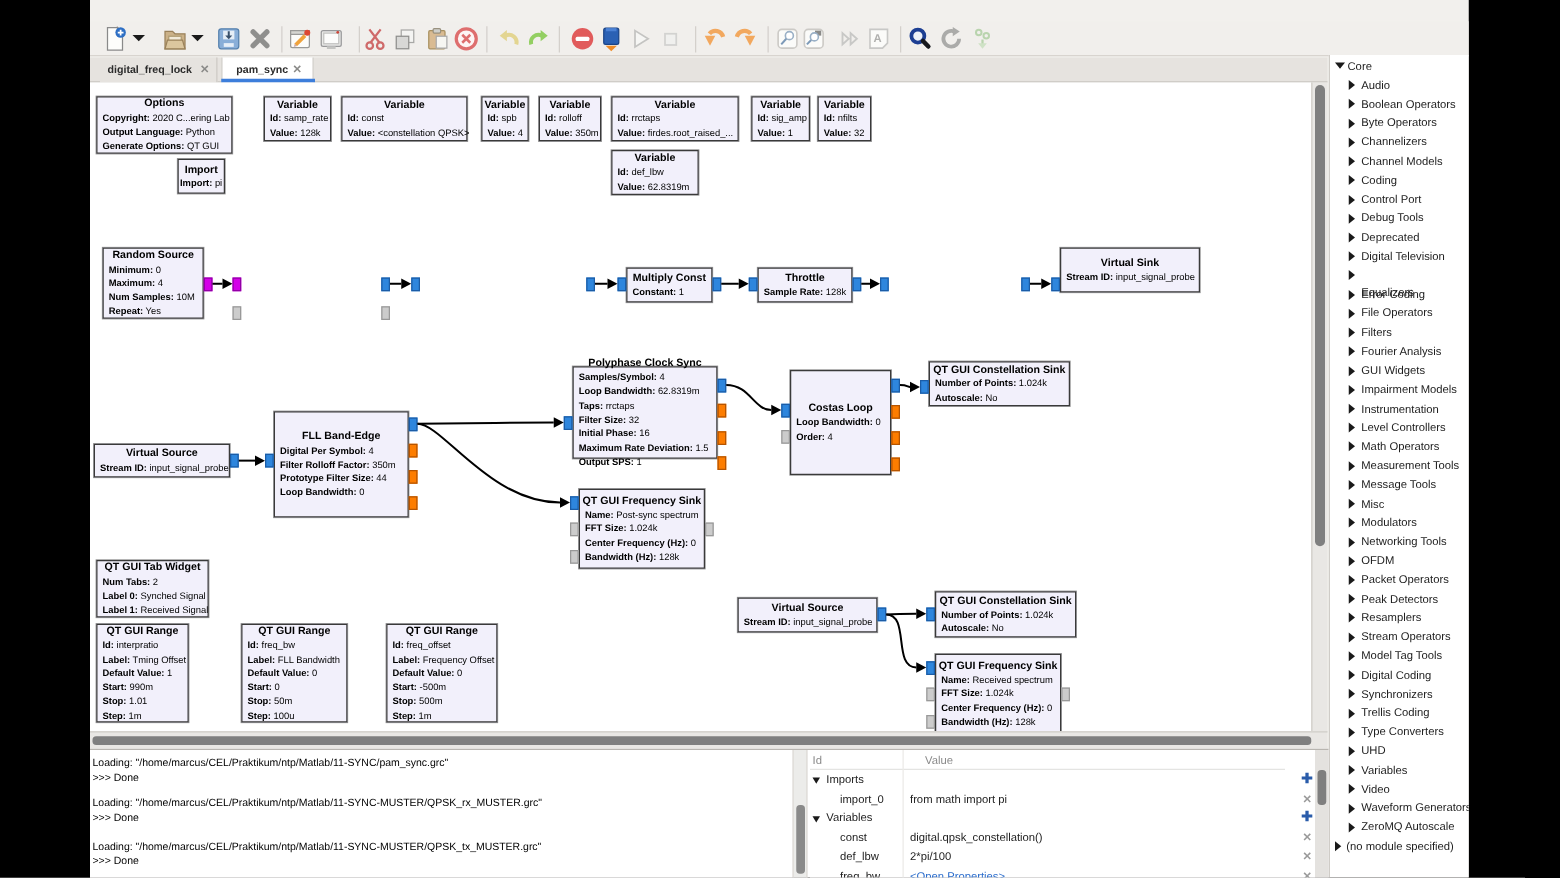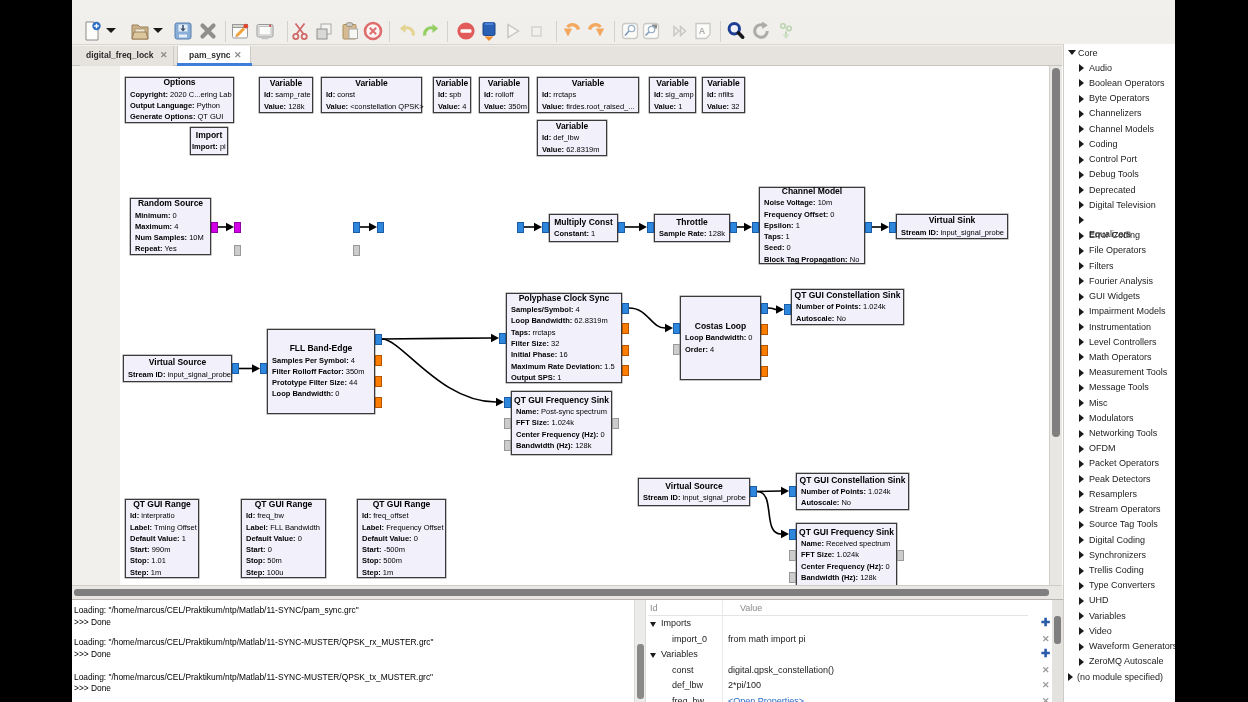--- a/index.html
+++ b/index.html
@@ -3,21 +3,21 @@
 html,body{margin:0;padding:0;background:#000;width:1248px;height:702px;overflow:hidden;}
 *{box-sizing:border-box;}
 #app{position:absolute;left:72px;top:0;width:1103px;height:702px;background:#f2f0ed;font-family:"Liberation Sans",sans-serif;overflow:hidden;}
 #menubar{position:absolute;left:0;top:0;width:1103px;height:16px;background:#f7f6f4;border-bottom:1px solid #e2dfda;}
 .mi{position:absolute;top:1px;font-size:10px;color:#3a3a3a;}
 #toolbar{position:absolute;left:0;top:17px;width:1103px;height:28px;background:#f1efec;border-bottom:1px solid #d8d4cf;}
 .tsep{position:absolute;top:4px;height:21px;width:1px;background:#d4d0cb;}
 .ticon{position:absolute;top:3px;width:22px;height:22px;}
 #tabbar{position:absolute;left:0;top:46px;width:990px;height:20px;background:#e6e3df;border-bottom:1px solid #c9c6c1;}
 .tab{position:absolute;top:0;height:20px;font-size:8.5px;font-weight:bold;color:#2b2b2b;}
-#canvas{position:absolute;left:0;top:66px;width:977px;height:519px;background:#fff;overflow:hidden;margin-left:48px;}
+#canvas{position:absolute;left:0;top:66px;width:977px;height:519px;background:#fff;overflow:hidden;}
 .blk{position:absolute;background:#f2f0fb;border:1.5px solid #3a3a3a;display:flex;flex-direction:column;justify-content:center;color:#000;box-shadow:0 0 0 .5px #888;}
 .bt{font-size:8.5px;font-weight:bold;text-align:center;line-height:11.3px;white-space:nowrap;}
 .bp{font-size:7.5px;line-height:11.3px;padding:0 4px;white-space:nowrap;}
 .port{position:absolute;width:7px;}
 #vsb{position:absolute;left:977px;top:66px;width:13px;height:519px;background:#e9e7e4;border-left:1px solid #d0cdc8;}
 #vsb .h{position:absolute;left:2px;top:2px;width:8px;height:369px;background:#7f7f7f;border-radius:4px;}
 #hsb{position:absolute;left:0;top:585px;width:990px;height:14px;background:#e9e7e4;border-top:1px solid #d0cdc8;}
 #hsb .h{position:absolute;left:2px;top:3px;width:975px;height:7px;background:#7f7f7f;border-radius:3px;}
 #treepanel{position:absolute;left:991px;top:44px;width:112px;height:658px;background:#fff;border-left:1px solid #cfccc7;}
 .trow{position:absolute;left:0;width:112px;height:15.2px;font-size:9px;color:#1c1c1c;white-space:nowrap;}
@@ -235,45 +235,36 @@
         <div class="bp" style="padding:0 4px"><b>Repeat:</b> Yes</div>
       </div>
       <div class="blk" style="left:429px;top:148px;width:69px;height:28px">
         <div class="bt">Multiply Const</div>
         <div class="bp" style="padding:0 4px"><b>Constant:</b> 1</div>
       </div>
       <div class="blk" style="left:534px;top:148px;width:76px;height:28px">
         <div class="bt">Throttle</div>
         <div class="bp" style="padding:0 4px"><b>Sample Rate:</b> 128k</div>
       </div>
-      <div class="blk" style="left:639px;top:121px;width:106px;height:77px">
-        <div class="bt">Channel Model</div>
-        <div class="bp" style="padding:0 4px"><b>Noise Voltage:</b> 10m</div>
-        <div class="bp" style="padding:0 4px"><b>Frequency Offset:</b> 0</div>
-        <div class="bp" style="padding:0 4px"><b>Epsilon:</b> 1</div>
-        <div class="bp" style="padding:0 4px"><b>Taps:</b> 1</div>
-        <div class="bp" style="padding:0 4px"><b>Seed:</b> 0</div>
-        <div class="bp" style="padding:0 4px"><b>Block Tag Propagation:</b> No</div>
-      </div>
-      <div class="blk" style="left:776px;top:148px;width:112px;height:25px">
+      <div class="blk" style="left:776px;top:132px;width:112px;height:36px">
         <div class="bt">Virtual Sink</div>
         <div class="bp" style="padding:0 4px"><b>Stream ID:</b> input_signal_probe</div>
       </div>
       <div class="blk" style="left:3px;top:289px;width:109px;height:27px">
         <div class="bt">Virtual Source</div>
         <div class="bp" style="padding:0 4px"><b>Stream ID:</b> input_signal_probe</div>
       </div>
       <div class="blk" style="left:147px;top:263px;width:108px;height:85px">
         <div class="bt">FLL Band-Edge</div>
-        <div class="bp" style="padding:0 4px"><b>Samples Per Symbol:</b> 4</div>
+        <div class="bp" style="padding:0 4px"><b>Digital Per Symbol:</b> 4</div>
         <div class="bp" style="padding:0 4px"><b>Filter Rolloff Factor:</b> 350m</div>
         <div class="bp" style="padding:0 4px"><b>Prototype Filter Size:</b> 44</div>
         <div class="bp" style="padding:0 4px"><b>Loop Bandwidth:</b> 0</div>
       </div>
-      <div class="blk" style="left:386px;top:227px;width:116px;height:90px">
+      <div class="blk" style="left:386px;top:227px;width:116px;height:74px">
         <div class="bt">Polyphase Clock Sync</div>
         <div class="bp" style="padding:0 4px"><b>Samples/Symbol:</b> 4</div>
         <div class="bp" style="padding:0 4px"><b>Loop Bandwidth:</b> 62.8319m</div>
         <div class="bp" style="padding:0 4px"><b>Taps:</b> rrctaps</div>
         <div class="bp" style="padding:0 4px"><b>Filter Size:</b> 32</div>
         <div class="bp" style="padding:0 4px"><b>Initial Phase:</b> 16</div>
         <div class="bp" style="padding:0 4px"><b>Maximum Rate Deviation:</b> 1.5</div>
         <div class="bp" style="padding:0 4px"><b>Output SPS:</b> 1</div>
       </div>
       <div class="blk" style="left:560px;top:230px;width:81px;height:84px">
@@ -285,20 +276,26 @@
         <div class="bt">QT GUI Constellation Sink</div>
         <div class="bp" style="padding:0 4px"><b>Number of Points:</b> 1.024k</div>
         <div class="bp" style="padding:0 4px"><b>Autoscale:</b> No</div>
       </div>
       <div class="blk" style="left:391px;top:325px;width:101px;height:64px">
         <div class="bt">QT GUI Frequency Sink</div>
         <div class="bp" style="padding:0 4px"><b>Name:</b> Post-sync spectrum</div>
         <div class="bp" style="padding:0 4px"><b>FFT Size:</b> 1.024k</div>
         <div class="bp" style="padding:0 4px"><b>Center Frequency (Hz):</b> 0</div>
         <div class="bp" style="padding:0 4px"><b>Bandwidth (Hz):</b> 128k</div>
+      </div>
+      <div class="blk" style="left:5px;top:382px;width:90px;height:46px">
+        <div class="bt">QT GUI Tab Widget</div>
+        <div class="bp" style="padding:0 4px"><b>Num Tabs:</b> 2</div>
+        <div class="bp" style="padding:0 4px"><b>Label 0:</b> Synched Signal</div>
+        <div class="bp" style="padding:0 4px"><b>Label 1:</b> Received Signal</div>
       </div>
       <div class="blk" style="left:5px;top:433px;width:74px;height:79px">
         <div class="bt">QT GUI Range</div>
         <div class="bp" style="padding:0 4px"><b>Id:</b> interpratio</div>
         <div class="bp" style="padding:0 4px"><b>Label:</b> Tming Offset</div>
         <div class="bp" style="padding:0 4px"><b>Default Value:</b> 1</div>
         <div class="bp" style="padding:0 4px"><b>Start:</b> 990m</div>
         <div class="bp" style="padding:0 4px"><b>Stop:</b> 1.01</div>
         <div class="bp" style="padding:0 4px"><b>Step:</b> 1m</div>
       </div>
@@ -585,21 +582,21 @@
       <div class="trow" style="top:442.9px">
         <span class="tri" style="left:15px;top:3.5px;border-top:4px solid transparent;border-bottom:4px solid transparent;border-left:5.5px solid #1a1a1a"></span>
         <span style="position:absolute;left:25px;top:2px">Resamplers</span>
       </div>
       <div class="trow" style="top:458.1px">
         <span class="tri" style="left:15px;top:3.5px;border-top:4px solid transparent;border-bottom:4px solid transparent;border-left:5.5px solid #1a1a1a"></span>
         <span style="position:absolute;left:25px;top:2px">Stream Operators</span>
       </div>
       <div class="trow" style="top:473.3px">
         <span class="tri" style="left:15px;top:3.5px;border-top:4px solid transparent;border-bottom:4px solid transparent;border-left:5.5px solid #1a1a1a"></span>
-        <span style="position:absolute;left:25px;top:2px">Source Tag Tools</span>
+        <span style="position:absolute;left:25px;top:2px">Model Tag Tools</span>
       </div>
       <div class="trow" style="top:488.5px">
         <span class="tri" style="left:15px;top:3.5px;border-top:4px solid transparent;border-bottom:4px solid transparent;border-left:5.5px solid #1a1a1a"></span>
         <span style="position:absolute;left:25px;top:2px">Digital Coding</span>
       </div>
       <div class="trow" style="top:503.8px">
         <span class="tri" style="left:15px;top:3.5px;border-top:4px solid transparent;border-bottom:4px solid transparent;border-left:5.5px solid #1a1a1a"></span>
         <span style="position:absolute;left:25px;top:2px">Synchronizers</span>
       </div>
       <div class="trow" style="top:519.0px">

